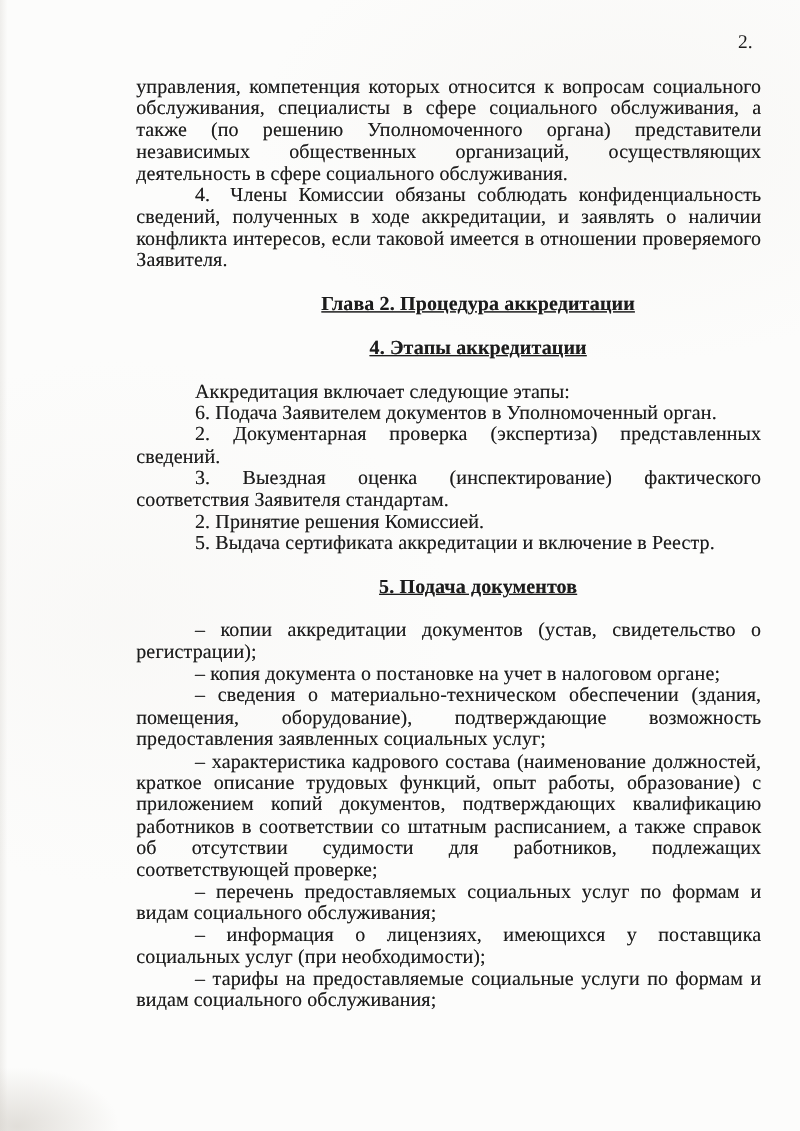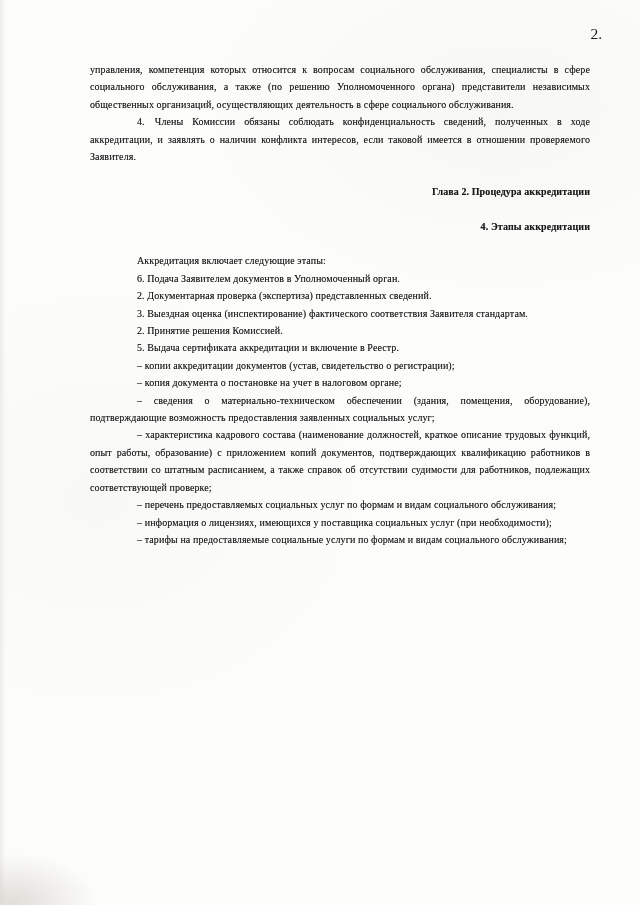--- a/index.html
+++ b/index.html
@@ -24,40 +24,41 @@
     position: absolute;
     top: 25px;
     left: 103px;
     width: 499px;
     text-align: right;
     font-size: 15.5px;
     line-height: 18px;
   }
   .content {
     position: absolute;
-    left: 90px;
+    left: 109px;
     top: 61px;
     width: 500px;
-    font-size: 10px;
+    font-size: 16px;
     line-height: 17.4px;
     letter-spacing: 0.1px;
     text-shadow: 0 0 0.4px rgba(28,28,28,0.55);
   }
   .content p {
     margin: 0;
     text-align: justify;
   }
   .content p.indent {
     text-indent: 47px;
   }
   .content p.heading {
     font-weight: 700;
-    text-align: right;
+    text-align: center;
     text-indent: 47px;
     margin: 17.4px 0;
+    text-decoration: underline;
   }
   .scan-smudge {
     position: absolute;
     left: 0;
     bottom: 0;
     width: 170px;
     height: 95px;
     background: radial-gradient(ellipse 120px 70px at 8% 96%,
                 rgba(203,198,190,0.55), rgba(203,198,190,0) 68%);
     pointer-events: none;
@@ -82,20 +83,21 @@
       <p class="">управления, компетенция которых относится к вопросам социального обслуживания, специалисты в сфере социального обслуживания, а также (по решению Уполномоченного органа) представители независимых общественных организаций, осуществляющих деятельность в сфере социального обслуживания.</p>
       <p class=" indent">4. Члены Комиссии обязаны соблюдать конфиденциальность сведений, полученных в ходе аккредитации, и заявлять о наличии конфликта интересов, если таковой имеется в отношении проверяемого Заявителя.</p>
       <p class="heading">Глава 2. Процедура аккредитации</p>
       <p class="heading">4. Этапы аккредитации</p>
       <p class=" indent">Аккредитация включает следующие этапы:</p>
       <p class=" indent">6. Подача Заявителем документов в Уполномоченный орган.</p>
       <p class=" indent">2. Документарная проверка (экспертиза) представленных сведений.</p>
       <p class=" indent">3. Выездная оценка (инспектирование) фактического соответствия Заявителя стандартам.</p>
       <p class=" indent">2. Принятие решения Комиссией.</p>
       <p class=" indent">5. Выдача сертификата аккредитации и включение в Реестр.</p>
+      <p class="heading">5. Подача документов</p>
       <p class=" indent">– копии аккредитации документов (устав, свидетельство о регистрации);</p>
       <p class=" indent">– копия документа о постановке на учет в налоговом органе;</p>
       <p class=" indent">– сведения о материально-техническом обеспечении (здания, помещения, оборудование), подтверждающие возможность предоставления заявленных социальных услуг;</p>
       <p class=" indent">– характеристика кадрового состава (наименование должностей, краткое описание трудовых функций, опыт работы, образование) с приложением копий документов, подтверждающих квалификацию работников в соответствии со штатным расписанием, а также справок об отсутствии судимости для работников, подлежащих соответствующей проверке;</p>
       <p class=" indent">– перечень предоставляемых социальных услуг по формам и видам социального обслуживания;</p>
       <p class=" indent">– информация о лицензиях, имеющихся у поставщика социальных услуг (при необходимости);</p>
       <p class=" indent">– тарифы на предоставляемые социальные услуги по формам и видам социального обслуживания;</p>
     </div>
 
   <div class="scan-edge"></div>

